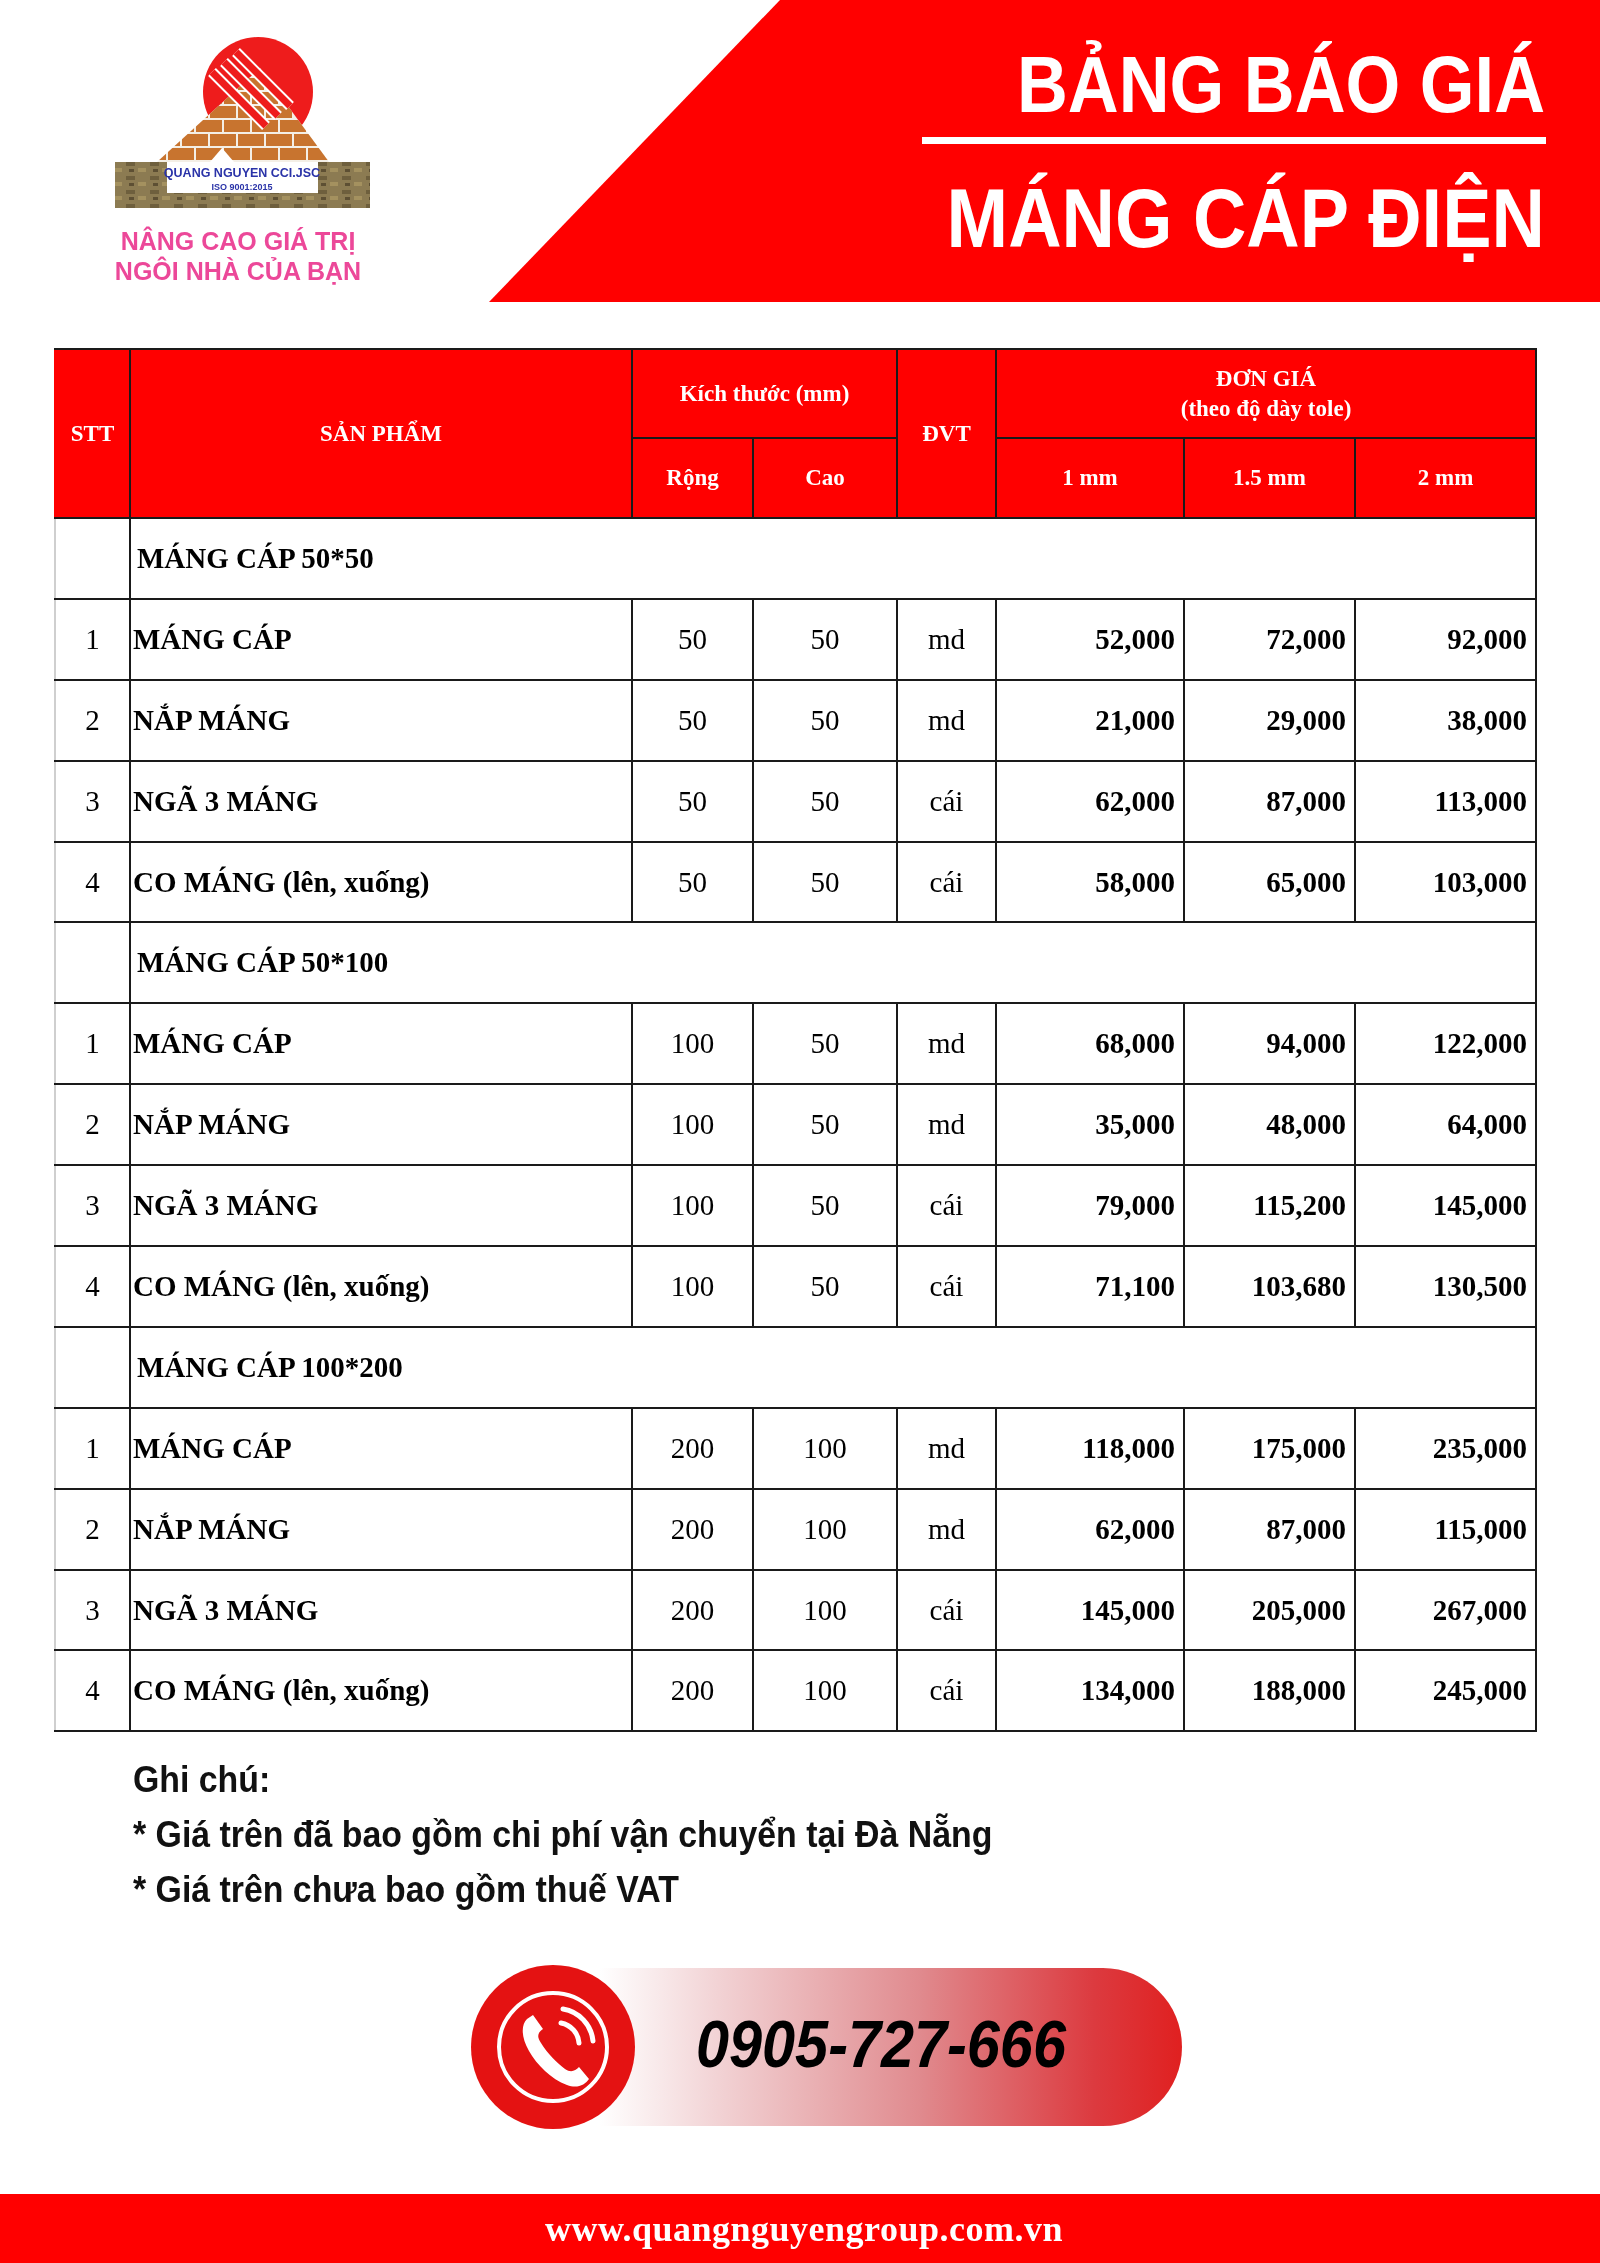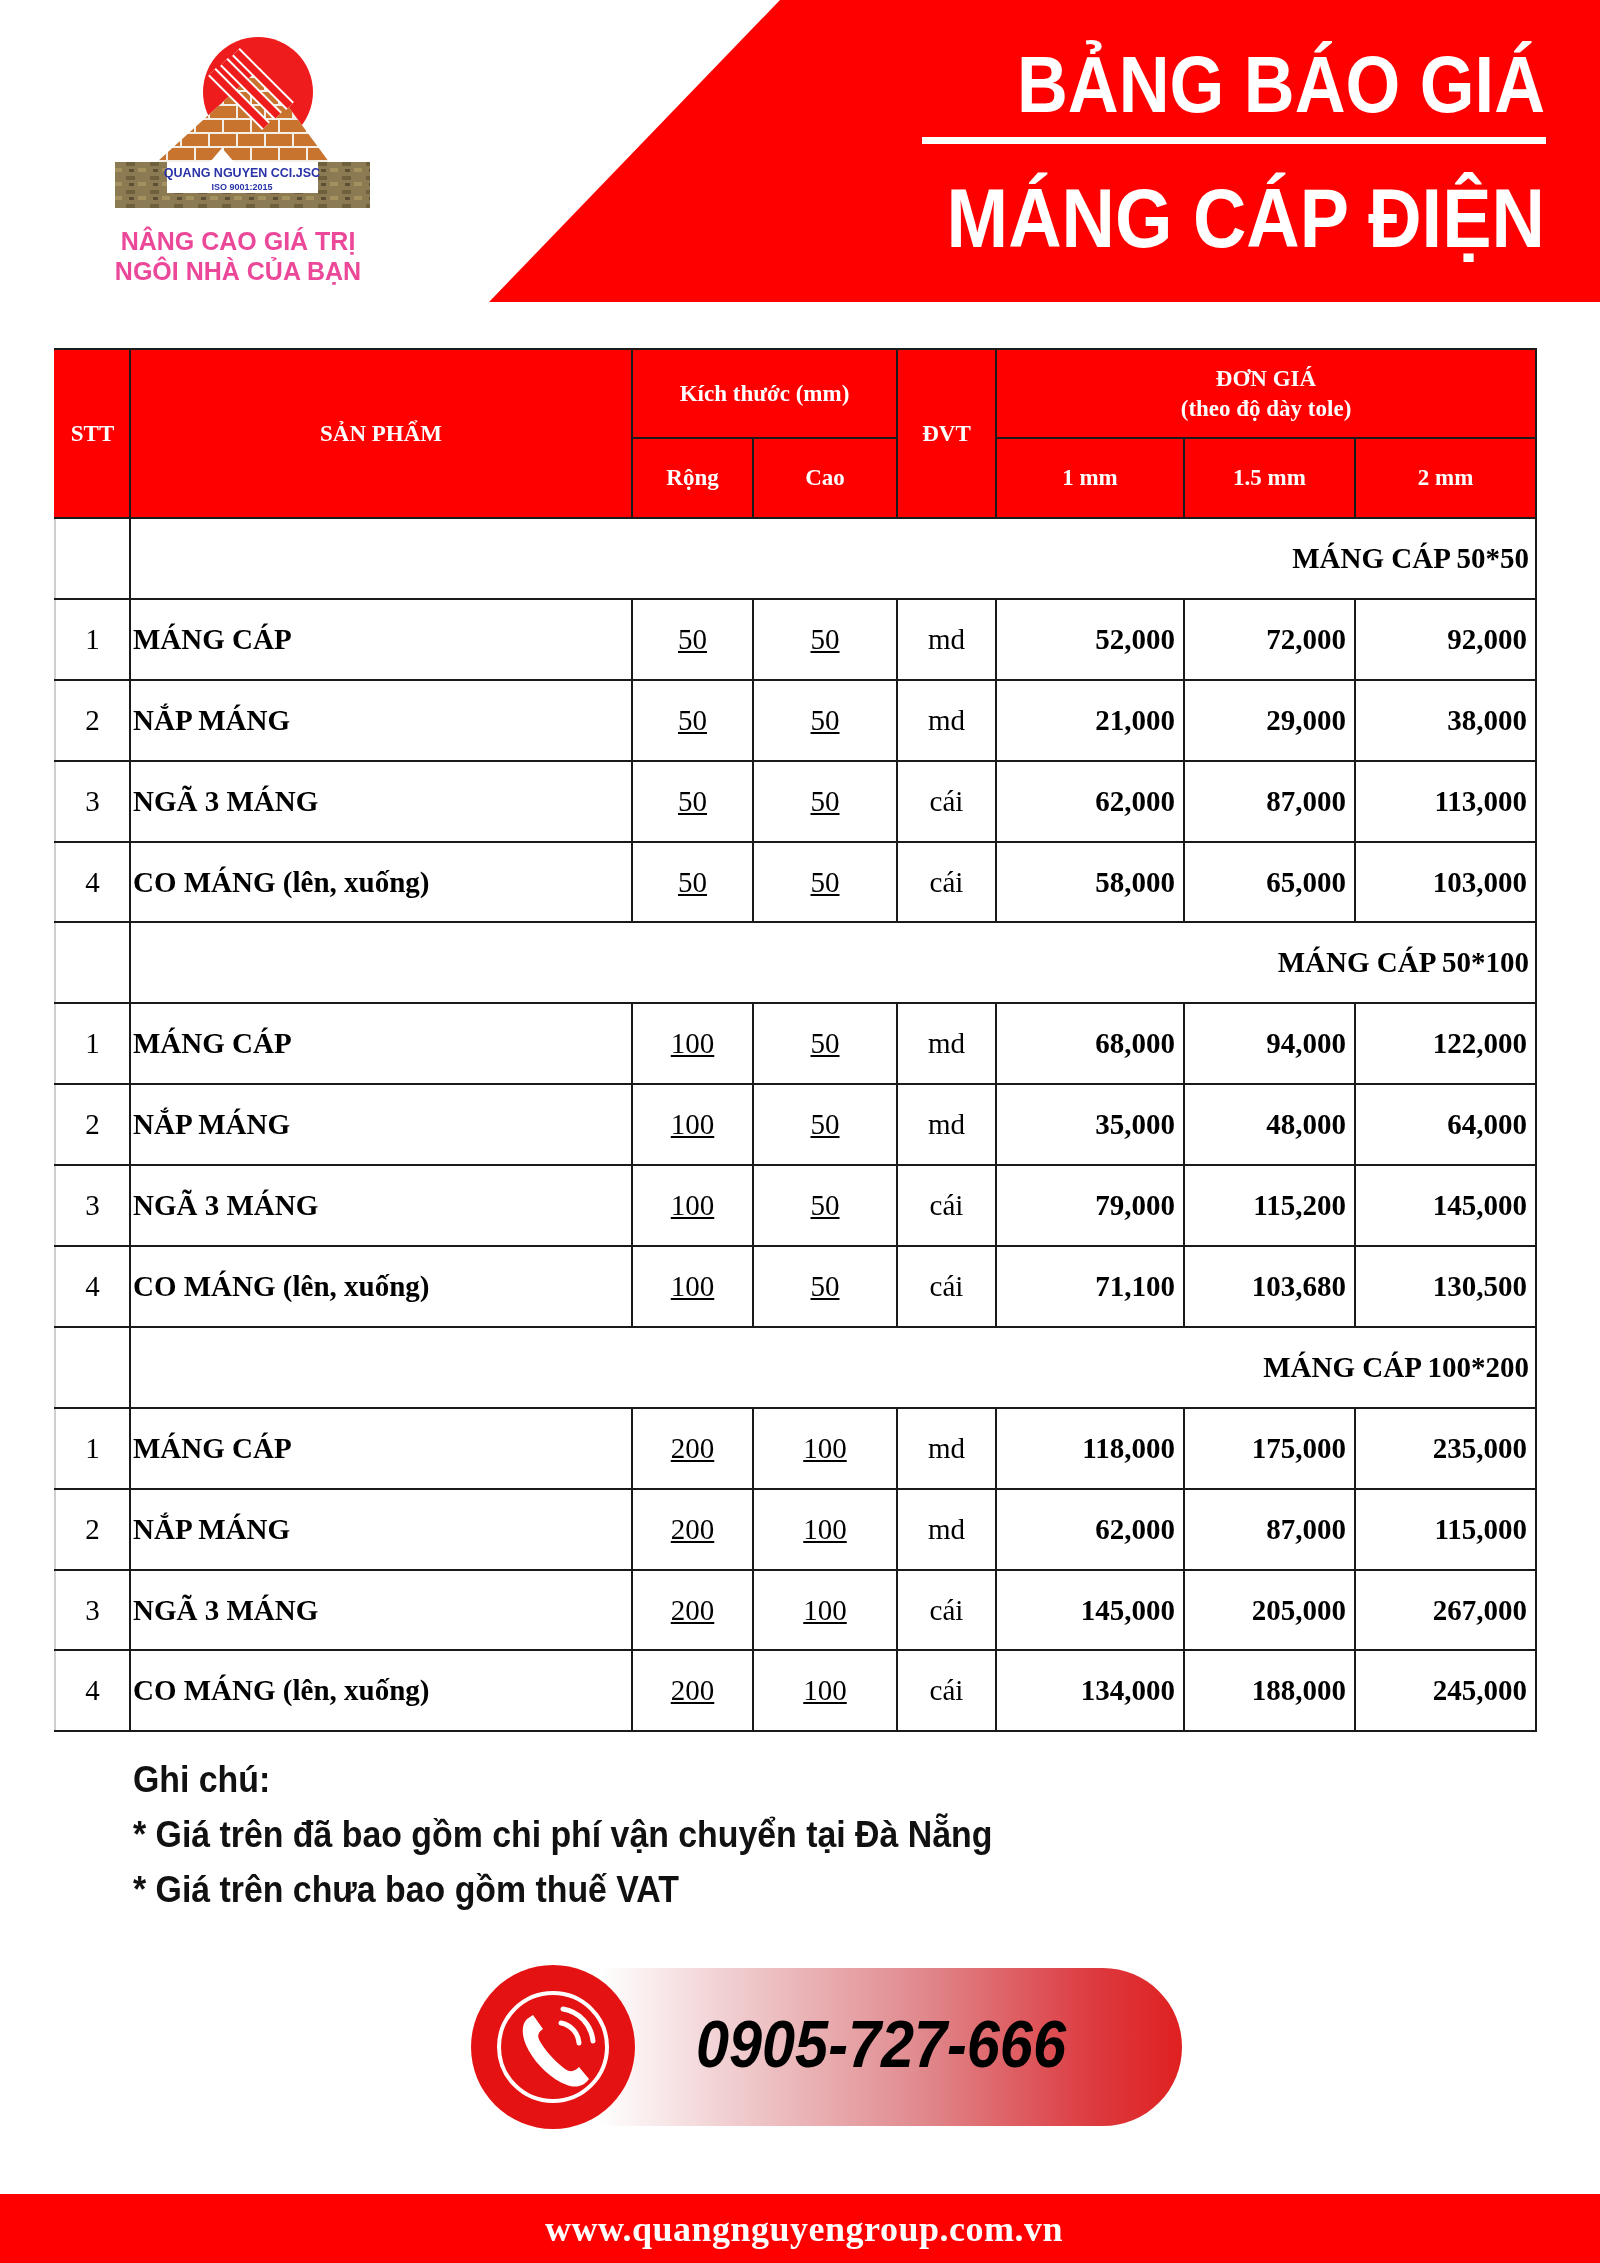--- a/index.html
+++ b/index.html
@@ -37,24 +37,24 @@
   table.price th { background: #ff0000; color: #fff; font-weight: bold; font-size: 23px;
     border: 2px solid #1a1a1a; text-align: center; vertical-align: middle; line-height: 30px; }
   table.price tr.h1 th { height: 89px; }
   table.price tr.h2 th { height: 80px; }
   table.price td { border: 2px solid #1a1a1a; height: 80.9px; font-size: 29px; vertical-align: middle;
     padding: 0 6px; }
   table.price td:first-child { border-left: 2px solid #cfcfcf; }
   table.price tr:first-child th:first-child { border-left-color: #ff0000; }
   table.price td.stt { text-align: center; font-weight: normal; }
   table.price td.prod { text-align: left; font-weight: bold; padding-left: 2px; }
-  table.price td.num { text-align: center; font-weight: normal; text-decoration: underline; }
+  table.price td.num { text-align: center; font-weight: normal; }
   table.price td.unit { text-align: center; font-weight: normal; }
   table.price td.price-cell { text-align: right; font-weight: bold; padding-right: 8px; }
-  table.price td.section { text-align: right; font-weight: bold; font-size: 29px; margin-top: 8px; }
+  table.price td.section { text-align: left; font-weight: bold; font-size: 29px; margin-top: 8px; }
 
   
   .notes { position: absolute; left: 133px; top: 1752px; font-family: "Liberation Sans", sans-serif;
     font-weight: bold; font-size: 36px; line-height: 55px; color: #111;
     transform-origin: left top; transform: scaleX(0.94); white-space: nowrap; }
 
   
   .phone-pill { position: absolute; left: 600px; top: 1968px; width: 582px; height: 158px;
     border-radius: 0 79px 79px 0;
     background: linear-gradient(to right, #ffffff 0%, #f2d3d5 20%, #e08a8e 55%, #dc3a3f 85%, #e02020 100%); }

